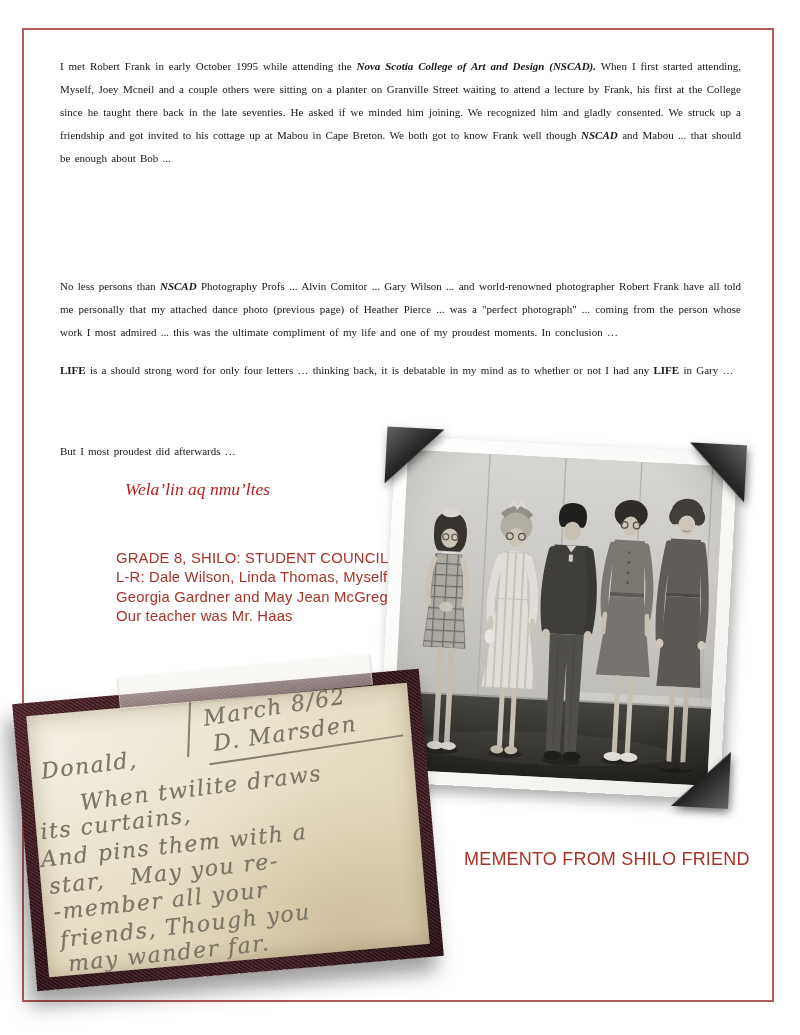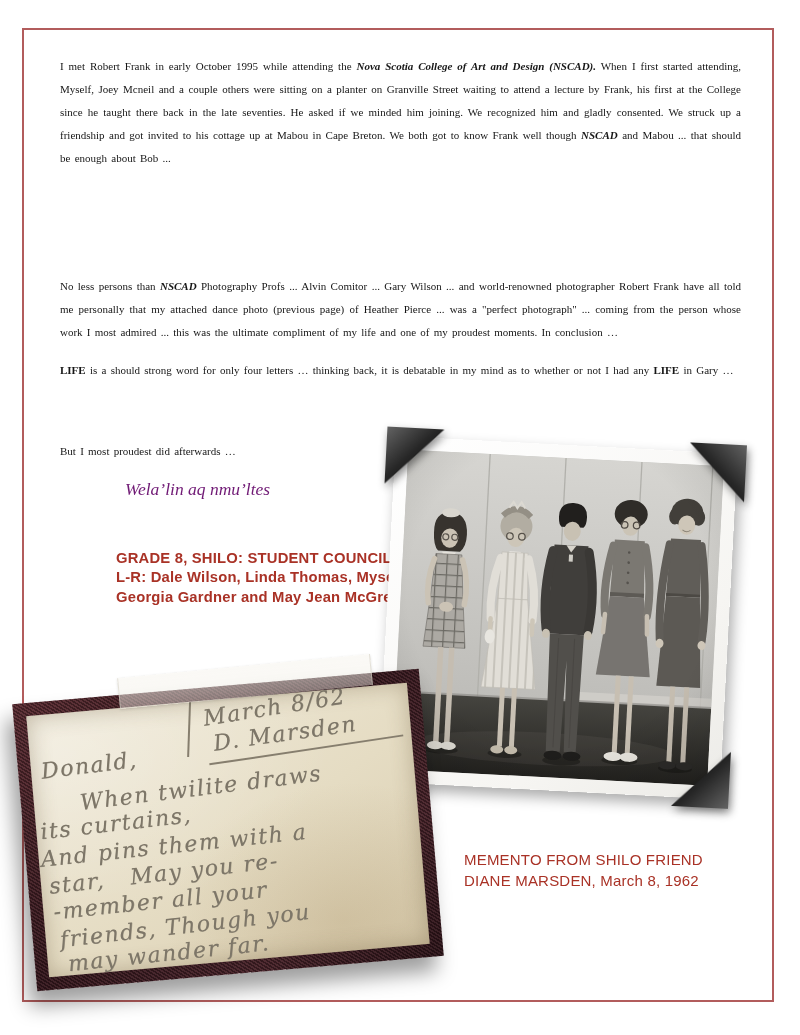--- a/index.html
+++ b/index.html
@@ -18,29 +18,29 @@
     word-spacing:1.5px;
   }
   .p1{top:55px;}
   .p2{top:233px;margin-top:42px;}
   .p3{top:355px;line-height:30px;}
   .p4{top:440px;text-align:left;}
   .bi{font-weight:bold;font-style:italic;}
   .b{font-weight:bold;}
   .mikmaq{
     position:absolute;left:125px;top:479px;font-style:italic;
-    font-size:17.5px;color:#701a75;
+    font-size:17.5px;color:#b91c1c;
   }
   
   .cap{
     position:absolute;font-family:"Liberation Sans", sans-serif;
     color:#a93226;letter-spacing:.2px;
   }
-  .cap1{left:116px;top:549px;font-size:14.8px;line-height:19.3px;font-weight:bold;}
-  .cap2{left:464px;top:849px;font-size:15px;line-height:21px;}
+  .cap1{left:116px;top:549px;font-size:14.8px;line-height:19.3px;}
+  .cap2{left:464px;top:849px;font-size:18px;line-height:21px;}
   
   .photo{
     position:absolute;left:396px;top:436px;width:342px;height:346px;
     transform:rotate(3deg);transform-origin:top left;
     background:linear-gradient(135deg,#ffffff 0%,#f6f5f2 70%,#ecebe7 100%);
     box-shadow:4px 7px 14px rgba(0,0,0,.33);
     padding:13px;box-sizing:border-box;z-index:5;margin:0;
   }
   .photo-img{width:100%;height:100%;display:block;background:#c6c5c1;}
   .corner{position:absolute;width:57px;height:57px;filter:drop-shadow(2px 4px 4px rgba(0,0,0,.45));}
@@ -272,20 +272,21 @@
     </div>
   <div class="corner c-br">
       <div class="tri"></div>
     </div>
 </figure>
 
 <div class="cap cap1">
   <div>GRADE 8, SHILO: STUDENT COUNCIL</div>
   <div>L-R: Dale Wilson, Linda Thomas, Myself,</div>
   <div>Georgia Gardner and May Jean McGregor</div>
+  <div>Our teacher was Mr. Haas</div>
 </div>
 
 <figure class="note">
   <div class="note-paper">
     <div class="pen-divider"></div>
     <span class="hw hw-date">March 8/62</span>
     <span class="hw hw-sig">D. Marsden</span>
     <div class="sig-underline"></div>
     <span class="hw nl0">Donald,</span>
     <span class="hw nl1">When twilite draws</span>
@@ -295,14 +296,13 @@
     <span class="hw nl5">-member all your</span>
     <span class="hw nl6">friends, Though you</span>
     <span class="hw nl7">may wander far.</span>
   </div>
 </figure>
 
 <div class="tape"></div>
 
 <div class="cap cap2">
   <div>MEMENTO FROM SHILO FRIEND</div>
-  <div>DIANE MARSDEN,  March 8, 1962</div>
 </div>
 
 </body></html>

